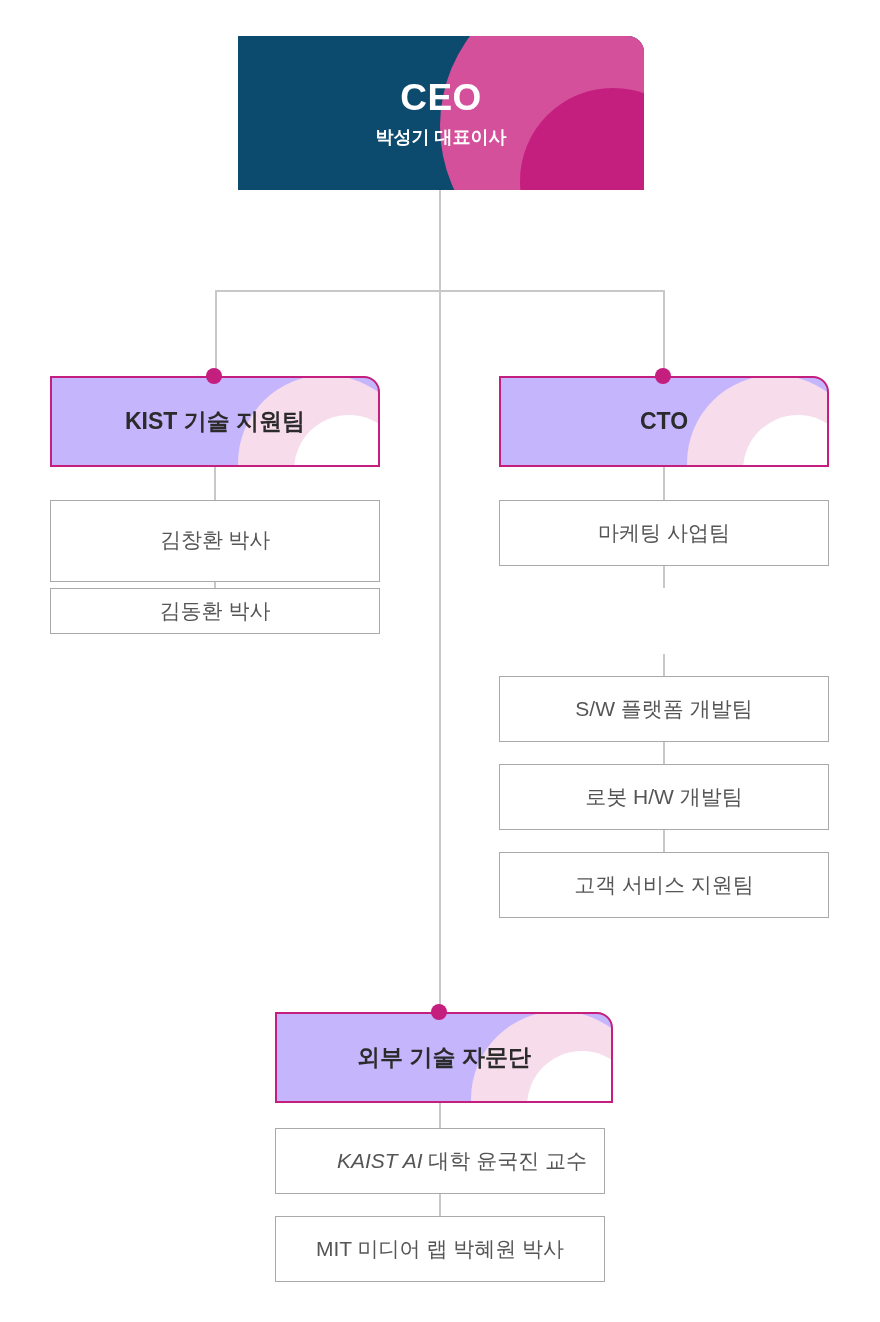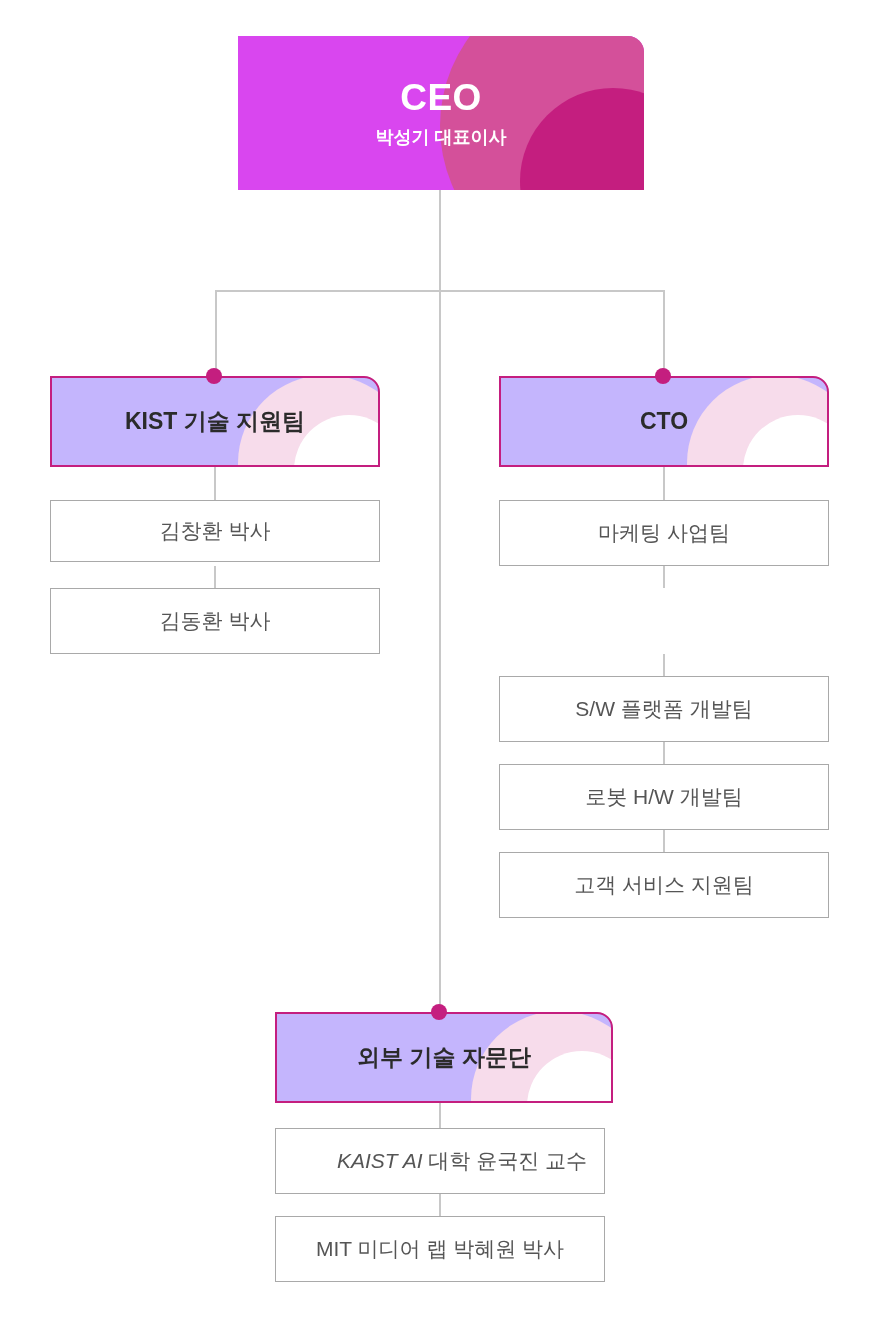--- a/index.html
+++ b/index.html
@@ -30,21 +30,21 @@
   .line-v { width: 2px; }
   .line-h { height: 2px; }
 
   
   .ceo-box {
     position: absolute;
     left: 238px;
     top: 36px;
     width: 406px;
     height: 154px;
-    background: #d946ef;
+    background: #0c4a6e;
     border-top-right-radius: 16px;
     overflow: hidden;
     box-sizing: border-box;
     display: flex;
     flex-direction: column;
     align-items: center;
     justify-content: center;
   }
   .ceo-deco-1 {
     position: absolute;
@@ -187,24 +187,24 @@
     <div class="ceo-sub">박성기 대표이사</div>
   </div>
 
   <div class="dot" style="left:206px; top:368px;"></div>
   <div class="head-box" style="left:50px; top:376px; width:330px; height:91px;">
     <div class="head-deco"></div>
     <div class="head-deco-inner"></div>
     <div class="head-label">KIST 기술 지원팀</div>
   </div>
 
-  <div class="child-box" style="left:50px; top:500px; width:330px; height:62px;">
+  <div class="child-box" style="left:50px; top:500px; width:330px; height:82px;font-family:Liberation Serif, serif;">
     <span class="child-label">김창환 박사</span>
   </div>
-  <div class="child-box" style="left:50px; top:588px; width:330px; height:66px;">
+  <div class="child-box" style="left:50px; top:588px; width:330px; height:46px;">
     <span class="child-label">김동환 박사</span>
   </div>
 
   <div class="dot" style="left:655px; top:368px;"></div>
   <div class="head-box" style="left:499px; top:376px; width:330px; height:91px;">
     <div class="head-deco"></div>
     <div class="head-deco-inner"></div>
     <div class="head-label">CTO</div>
   </div>
 

